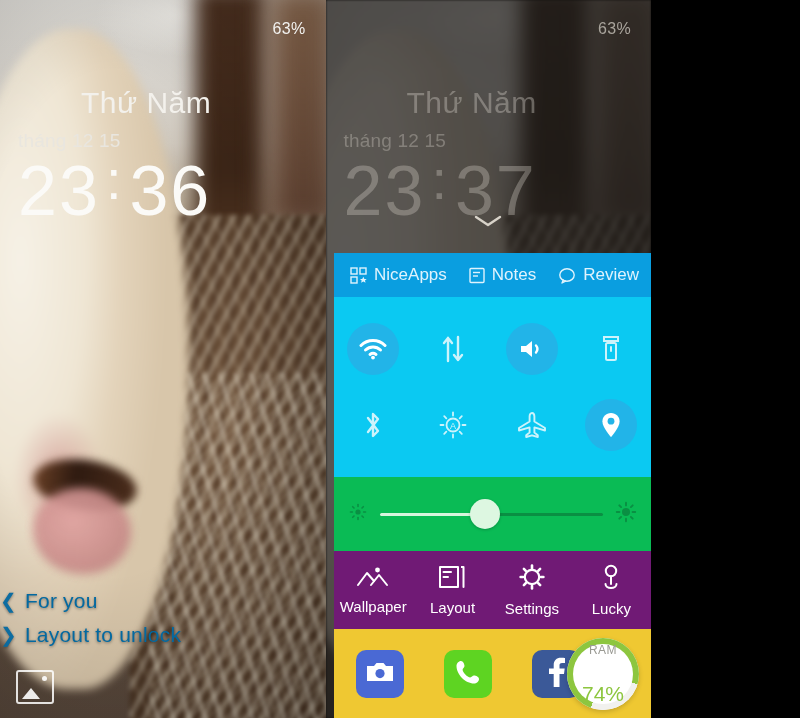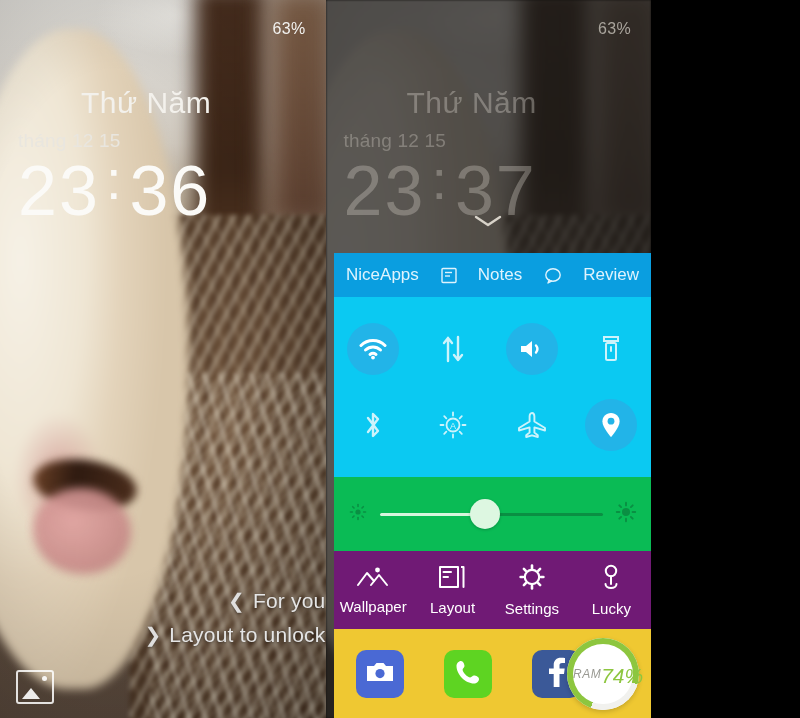--- a/index.html
+++ b/index.html
@@ -76,55 +76,55 @@
   .clockwrap{position:absolute;left:18px;top:88px;color:#fff;}
   .day{font-size:30px;font-weight:400;letter-spacing:.5px;line-height:1;color:#f3f1ec;text-align:right;}
   .date{font-size:19px;margin-top:12px;color:#e9e6df;letter-spacing:.2px;}
   .time{font-size:70px;font-weight:300;letter-spacing:2px;margin-top:4px;line-height:1;color:#fbfaf7;display:flex;}
   .time .colon{font-size:56px;margin:0 6px;position:relative;top:-4px;}
   .panel.right .day{color:rgba(200,196,188,.42);}
   .panel.right .date{color:rgba(200,196,188,.40);}
   .panel.right .time{color:rgba(205,200,192,.36);}
 
   
-  .hints{position:absolute;left:0;right:0;bottom:66px;color:#e5e5e5;text-align:right;padding-left:48px;}
+  .hints{position:absolute;left:0;right:0;bottom:66px;color:#0369a1;text-align:left;}
   .hint{font-size:21px;line-height:33px;letter-spacing:.2px;text-shadow:0 1px 3px rgba(0,0,0,.45);}
   .hint .chev{display:inline-block;font-size:20px;opacity:.95;margin-right:8px;font-weight:300;}
   .gallery-icon{position:absolute;left:16px;bottom:14px;width:34px;height:30px;
     border:2px solid rgba(255,255,255,.85);border-radius:3px;}
   .gallery-icon:before{content:"";position:absolute;left:4px;bottom:3px;width:0;height:0;
     border-left:9px solid transparent;border-right:9px solid transparent;border-bottom:11px solid rgba(255,255,255,.9);}
   .gallery-icon:after{content:"";position:absolute;right:5px;top:4px;width:5px;height:5px;border-radius:50%;background:rgba(255,255,255,.9);}
 
   .pull-chev{position:absolute;left:50%;transform:translateX(-50%);top:214px;width:30px;height:14px;}
   .pull-chev svg{display:block;}
 
   
   .cc{position:absolute;left:8px;right:0;bottom:0;top:253px;display:flex;flex-direction:column;}
   .cc .bar-apps{background:#0a9ee0;height:44px;display:flex;align-items:center;justify-content:flex-end;padding-right:12px;gap:22px;}
-  .appitem{display:flex;align-items:center;gap:21px;color:#dff3fd;font-size:17px;}
+  .appitem{display:flex;align-items:center;gap:7px;color:#dff3fd;font-size:17px;}
   .appitem svg{display:block;}
   .toggles{background:#0bc9f2;flex:0 0 172px;display:flex;flex-direction:column;justify-content:center;padding:4px 0;}
   .trow{display:flex;align-items:center;height:76px;}
   .tcell{flex:1;display:flex;align-items:center;justify-content:center;}
   .tbtn{width:52px;height:52px;border-radius:50%;display:flex;align-items:center;justify-content:center;}
   .tbtn.on{background:#22b4e8;}
   .bright{background:#0abb55;height:74px;display:flex;align-items:center;padding:0 14px;gap:12px;}
   .track{position:relative;flex:1;height:3px;background:#0a8f43;border-radius:2px;}
   .track .fill{position:absolute;left:0;top:0;height:3px;width:47%;background:#d7f5dd;border-radius:2px;}
   .track .knob{position:absolute;left:47%;top:50%;width:30px;height:30px;margin-left:-15px;margin-top:-15px;border-radius:50%;background:#ddf7e1;box-shadow:0 1px 3px rgba(0,0,0,.22);}
   .shortcuts{background:#701a75;height:78px;display:flex;align-items:center;}
   .sc{flex:1;display:flex;flex-direction:column;align-items:center;gap:7px;color:#fff;font-size:15px;}
   .apps{background:#efc832;flex:1;display:flex;align-items:center;padding-left:22px;gap:40px;position:relative;}
   .launcher{width:48px;height:48px;border-radius:10px;display:flex;align-items:center;justify-content:center;}
   .ram{position:absolute;right:12px;top:50%;transform:translateY(-50%);width:72px;height:72px;border-radius:50%;
        background:#fff;box-shadow:0 2px 5px rgba(0,0,0,.18);display:flex;flex-direction:column;align-items:center;justify-content:center;}
   .ram .ring{position:absolute;inset:0;border-radius:50%;
      background:conic-gradient(from 180deg,#8dc63f 0 74%, #f1f1ee 74% 100%);}
-  .ram .inner{position:absolute;inset:6px;border-radius:50%;background:#fff;display:flex;align-items:center;justify-content:flex-start;font-style:italic;}
+  .ram .inner{position:absolute;inset:6px;border-radius:50%;background:#fff;display:flex;flex-direction:column;align-items:center;justify-content:space-between;}
   .ram .lbl{font-size:12px;color:#9a9a93;letter-spacing:.5px;line-height:1;}
   .ram .val{font-size:21px;color:#8dc63f;line-height:1;margin-top:3px;}
 </style>
 </head>
 <body>
 
 <div class="stage">
 
   <div class="panel left">
     <div class="wall">

